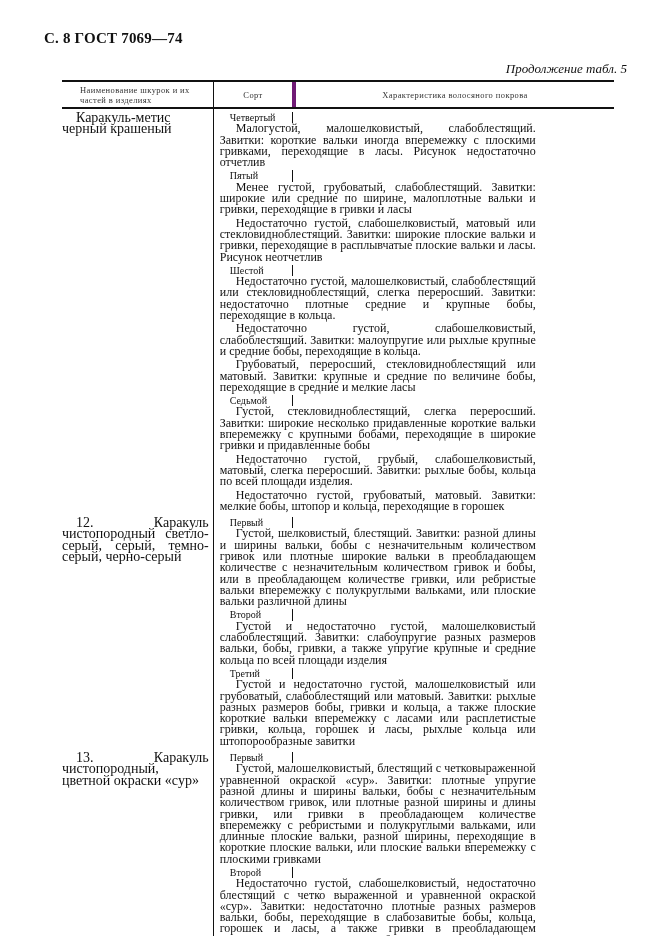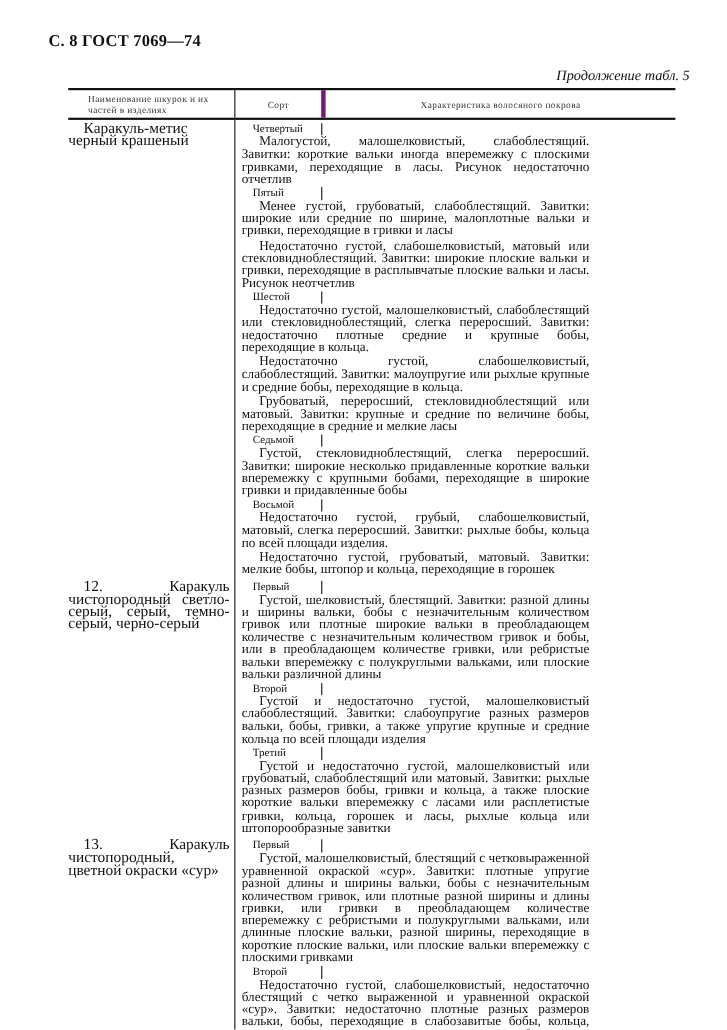--- a/index.html
+++ b/index.html
@@ -83,21 +83,20 @@
               <p class="desc">Грубоватый, переросший, стекловидноблестящий или матовый. Завитки: крупные и средние по величине бобы, переходящие в средние и мелкие ласы</p>
             </div>
           </div>
           <div class="row-pair">
             <div class="sc">Седьмой</div>
             <div class="dc">
               <p class="desc">Густой, стекловидноблестящий, слегка переросший. Завитки: широкие несколько придавленные короткие вальки вперемежку с крупными бобами, переходящие в широкие гривки и придавленные бобы</p>
             </div>
           </div>
           <div class="row-pair">
-            <div class="sc">Восьмой</div>
             <div class="dc">
               <p class="desc">Недостаточно густой, грубый, слабошелковистый, матовый, слегка переросший. Завитки: рыхлые бобы, кольца по всей площади изделия.</p>
               <p class="desc">Недостаточно густой, грубоватый, матовый. Завитки: мелкие бобы, штопор и кольца, переходящие в горошек</p>
             </div>
           </div>
         </div>
       </div>
       <div class="group">
         <div class="c1"><span class="indent"></span><span>12. Каракуль чистопородный светло-серый, серый, темно-серый, черно-серый</span></div>
         <div class="c23" style="border-left: 1px solid rgb(17, 17, 17); padding-top: 3px;">

